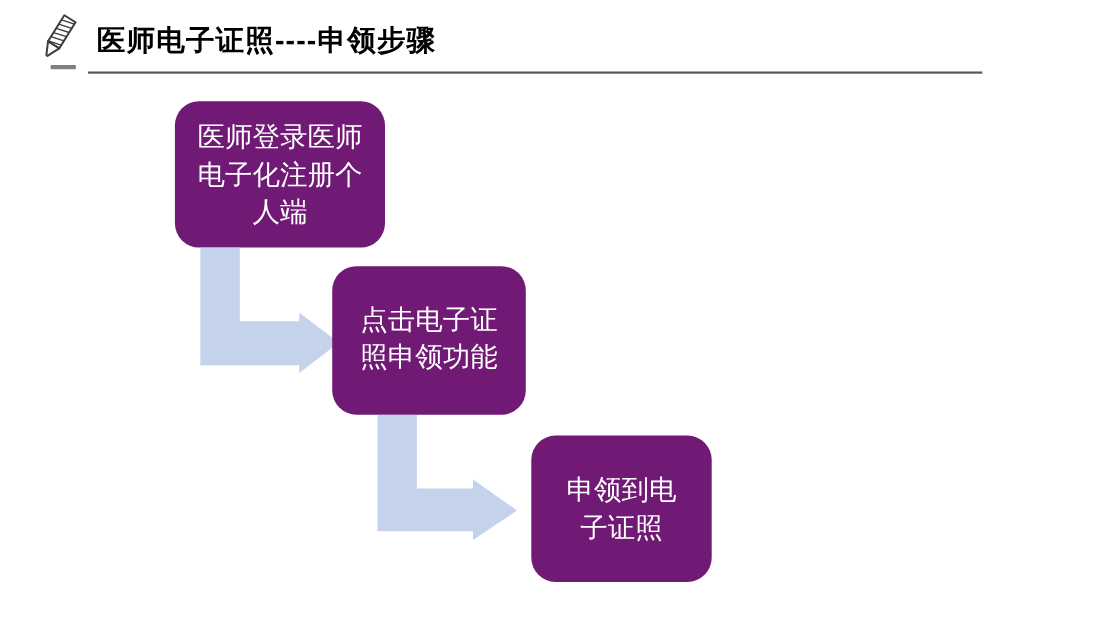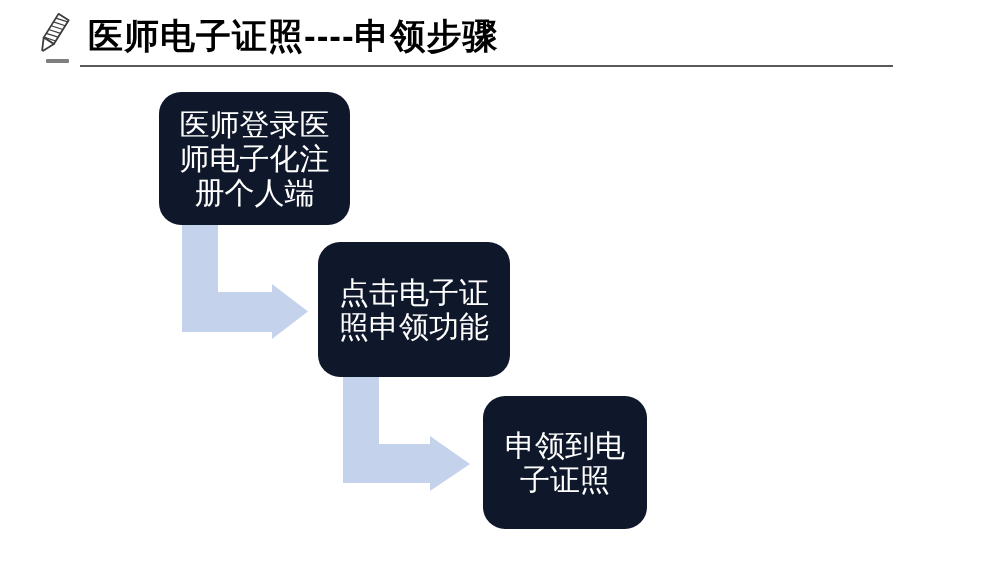--- a/index.html
+++ b/index.html
@@ -22,58 +22,58 @@
     left: 30px;
     top: 12px;
     width: 48px;
     height: 54px;
   }
   .slide-title {
     position: absolute;
     left: 88px;
     top: 16px;
     margin: 0;
-    font-size: 35px;
+    font-size: 26px;
     line-height: 40px;
     font-weight: 700;
     letter-spacing: 1px;
     color: #000000;
     white-space: nowrap;
   }
   .title-underline {
     position: absolute;
     left: 80px;
     top: 65px;
     width: 813px;
     height: 2px;
     background: #595959;
   }
 
   
   .step-box {
     position: absolute;
-    background: #0f172a;
+    background: #701a75;
     border-radius: 22px;
     color: #ffffff;
-    font-size: 30px;
+    font-size: 25px;
     line-height: 34px;
     text-align: center;
     display: flex;
     align-items: center;
     justify-content: center;
     box-sizing: border-box;
     padding: 0 20px;
   }
   .step-box .step-label {
     display: block;
     width: 100%;
     word-break: break-all;
   }
   .box1 { left: 159px; top:  92px; width: 191px; height: 133px; }
-  .box2 { left: 318px; top: 242px; width: 192px; height: 135px; }
+  .box2 { left: 302px; top: 242px; width: 176px; height: 135px; font-family: Liberation Mono, monospace; }
   .box3 { left: 483px; top: 396px; width: 164px; height: 133px; }
 
   .elbow-arrow {
     position: absolute;
     width: 128px;
     height: 116px;
   }
   .arrow1 { left: 182px; top: 225px; }
   .arrow2 { left: 343px; top: 377px; }
 </style>

